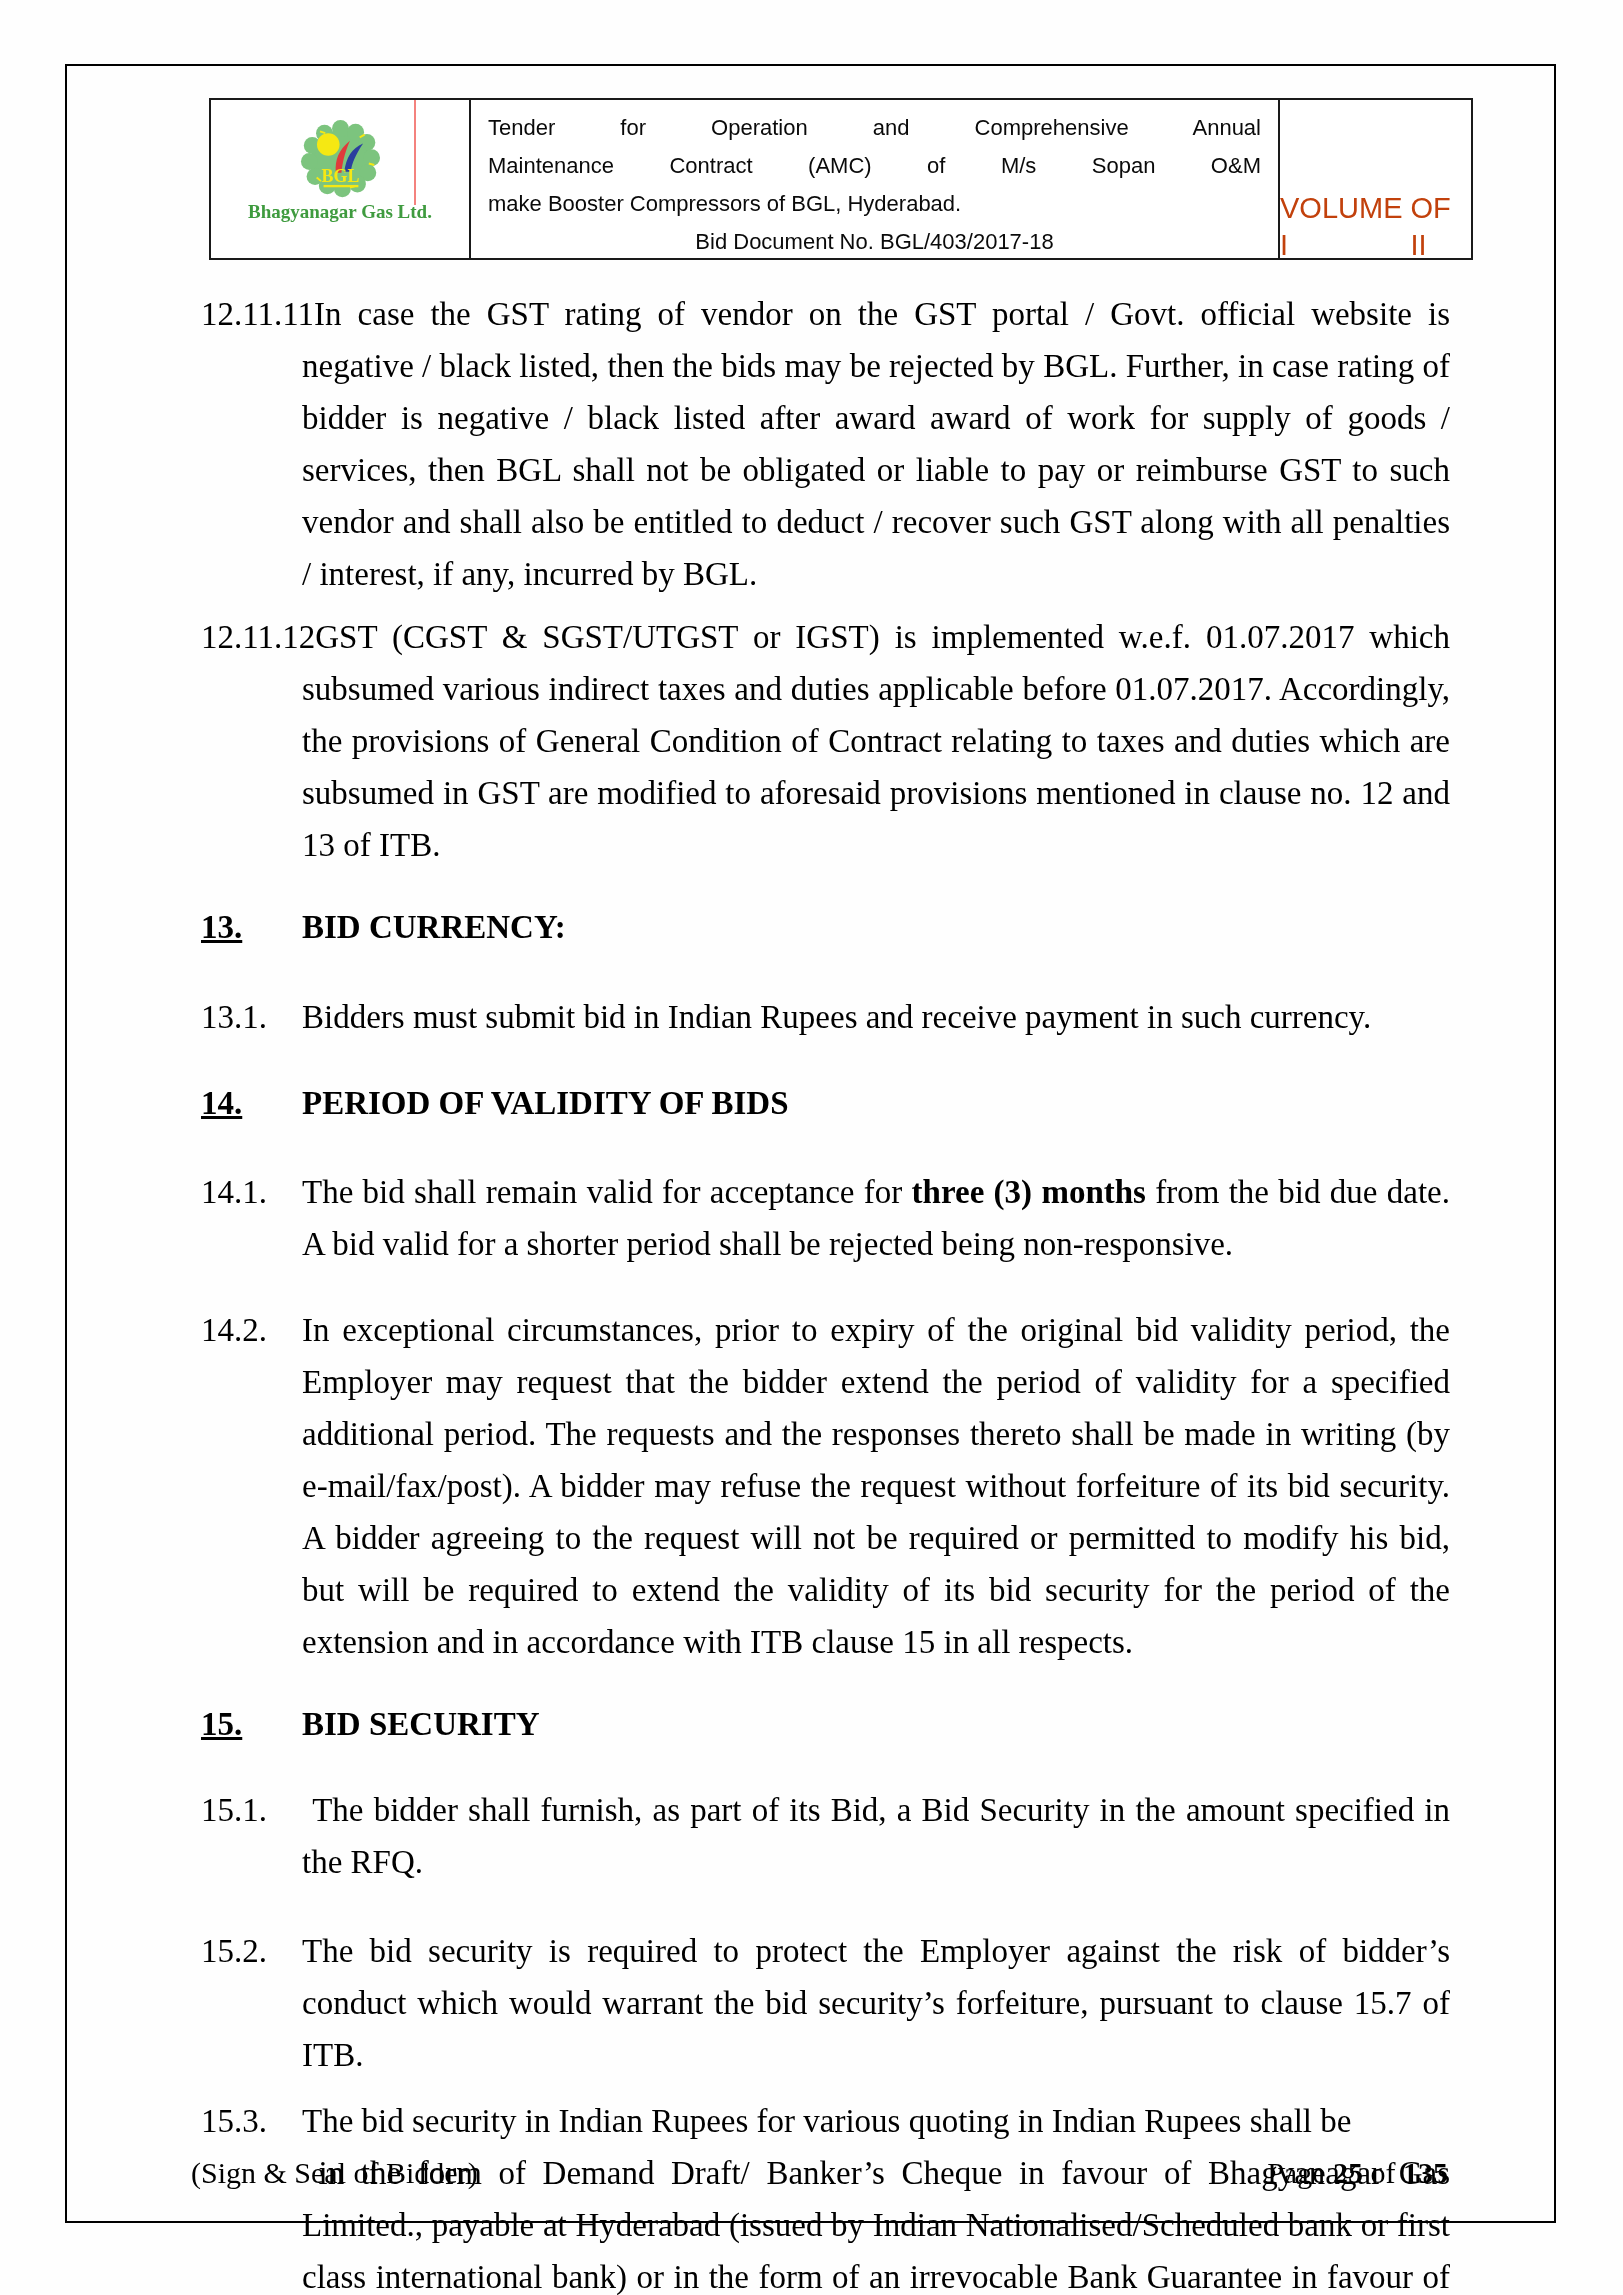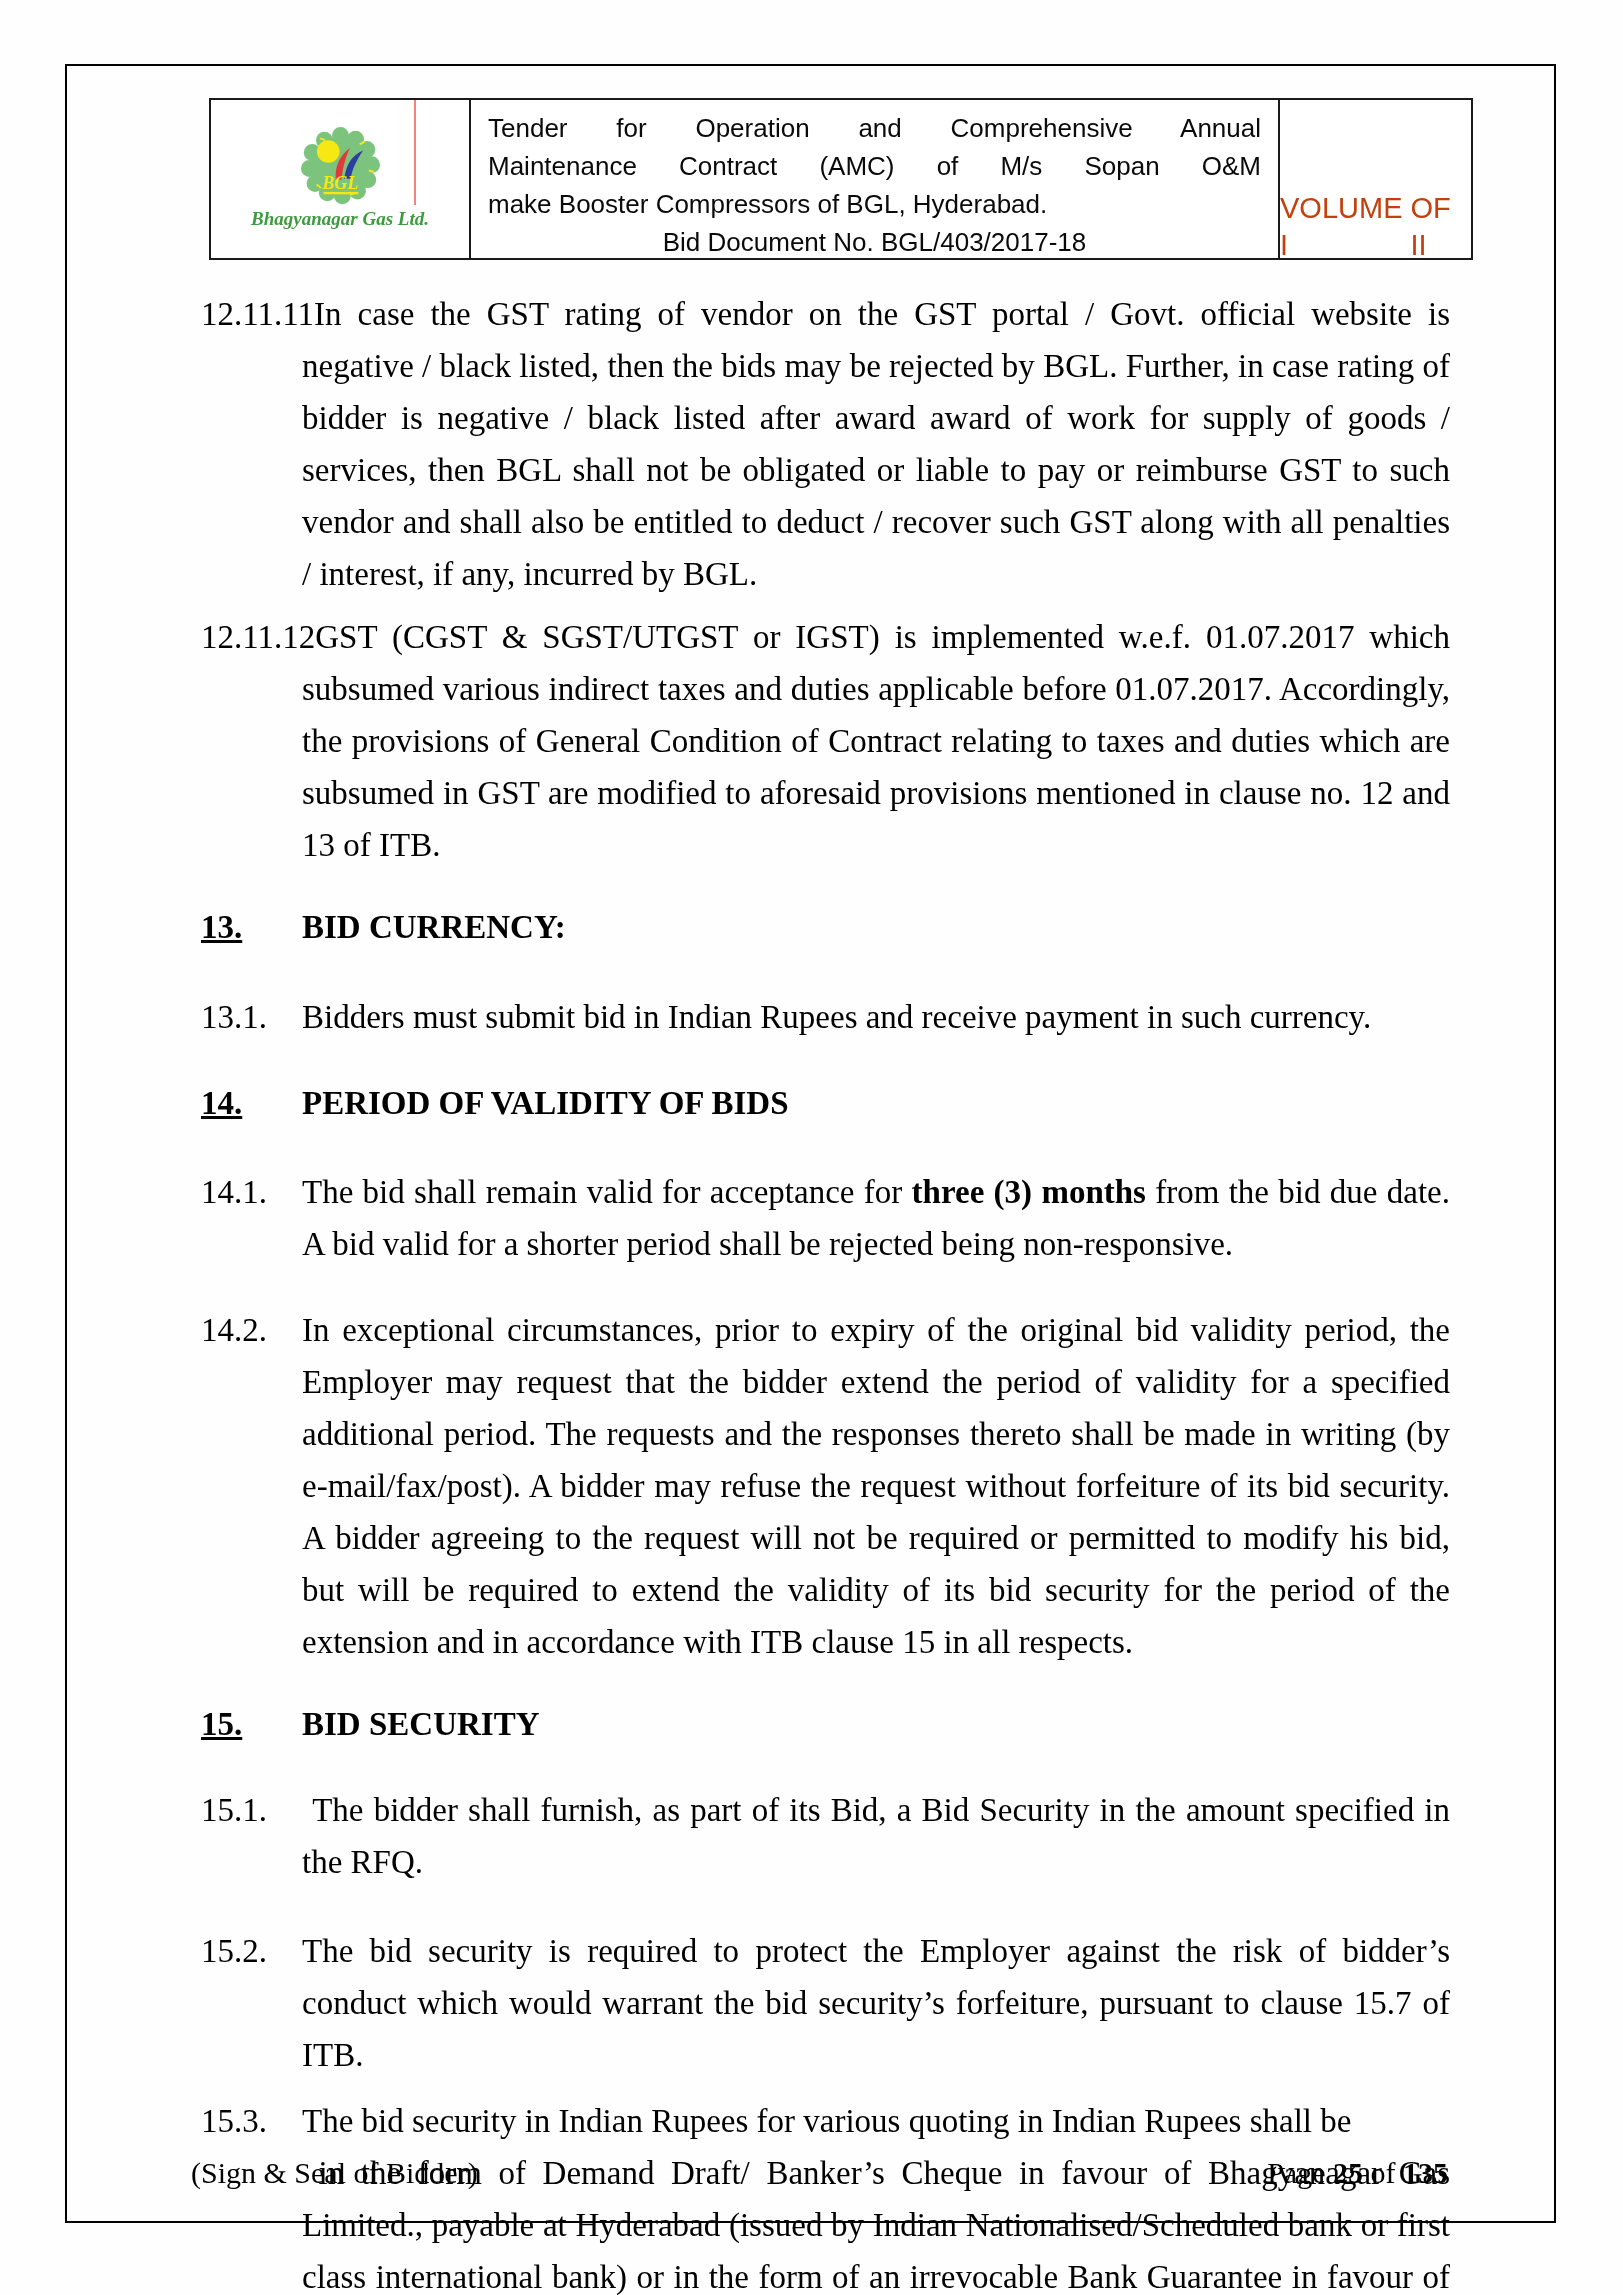--- a/index.html
+++ b/index.html
@@ -6,23 +6,23 @@
   #canvas{position:relative;width:1623px;height:2295px;background:#fefefe;
           font-family:"Liberation Serif",serif;color:#000;overflow:hidden;}
   .page-border{position:absolute;left:65px;top:64px;width:1491px;height:2159px;
           border:2.6px solid #000;box-sizing:border-box;}
 
   
   .hdr{position:absolute;left:209px;top:98px;width:1264px;height:162px;
        display:flex;border:2px solid #1a1a1a;box-sizing:border-box;background:#fff;}
   .hdr .cell{box-sizing:border-box;height:100%;}
   .cell-logo{width:260px;border-right:2px solid #1a1a1a;position:relative;
-             display:flex;flex-direction:column;align-items:center;padding-top:27px;font-style:italic;}
+             display:flex;flex-direction:column;align-items:center;padding-top:20px;}
   .cell-title{width:809px;border-right:2px solid #1a1a1a;padding:9.2px 17px 0 17px;
-              font-family:"Liberation Sans",sans-serif;font-size:26px;line-height:38px;color:#0a0a0a;}
+              font-family:"Liberation Sans",sans-serif;font-size:22px;line-height:38px;color:#0a0a0a;}
   .cell-vol{flex:1;display:flex;flex-direction:row;justify-content:center;align-items:center;
             font-family:"Liberation Sans",sans-serif;font-size:29px;line-height:37px;color:#c2410c;margin-top:48px;}
   .tl-justify{text-align:justify;text-align-last:justify;}
   .tl-left{text-align:left;}
   .tl-center{text-align:center;}
   .logo-sub{font-size:19px;font-weight:bold;color:#3f9b3f;line-height:21px;margin-top:0.7px;}
   .logo-name{font-family:"Liberation Sans",sans-serif;font-size:25.5px;line-height:31px;
              color:#000;margin-top:3.9px;text-align:center;}
   .red-line{position:absolute;top:0;left:203px;width:2px;height:105px;background:#f4827e;}
 

